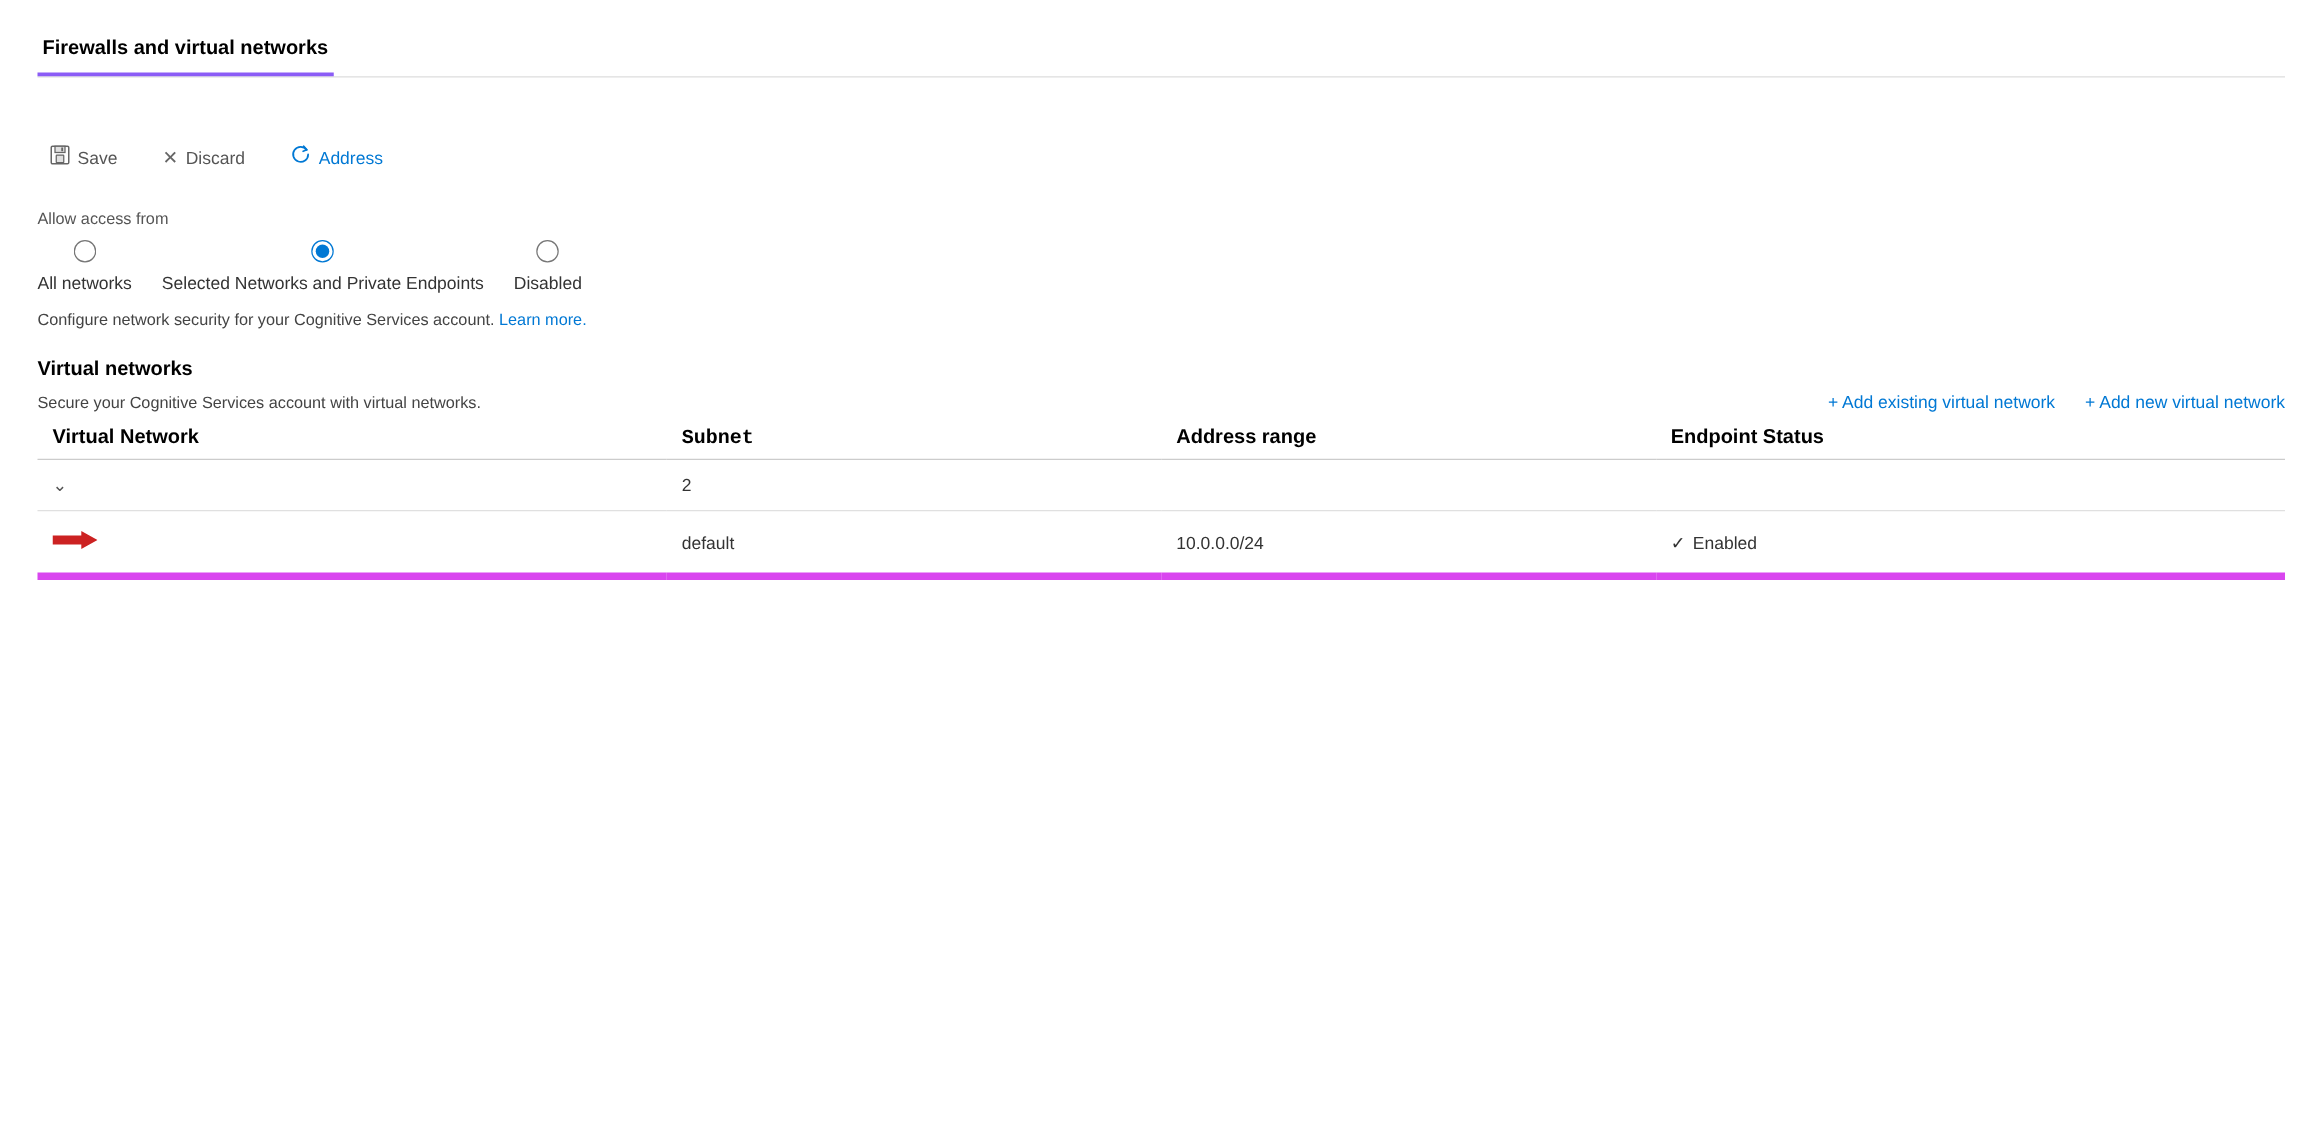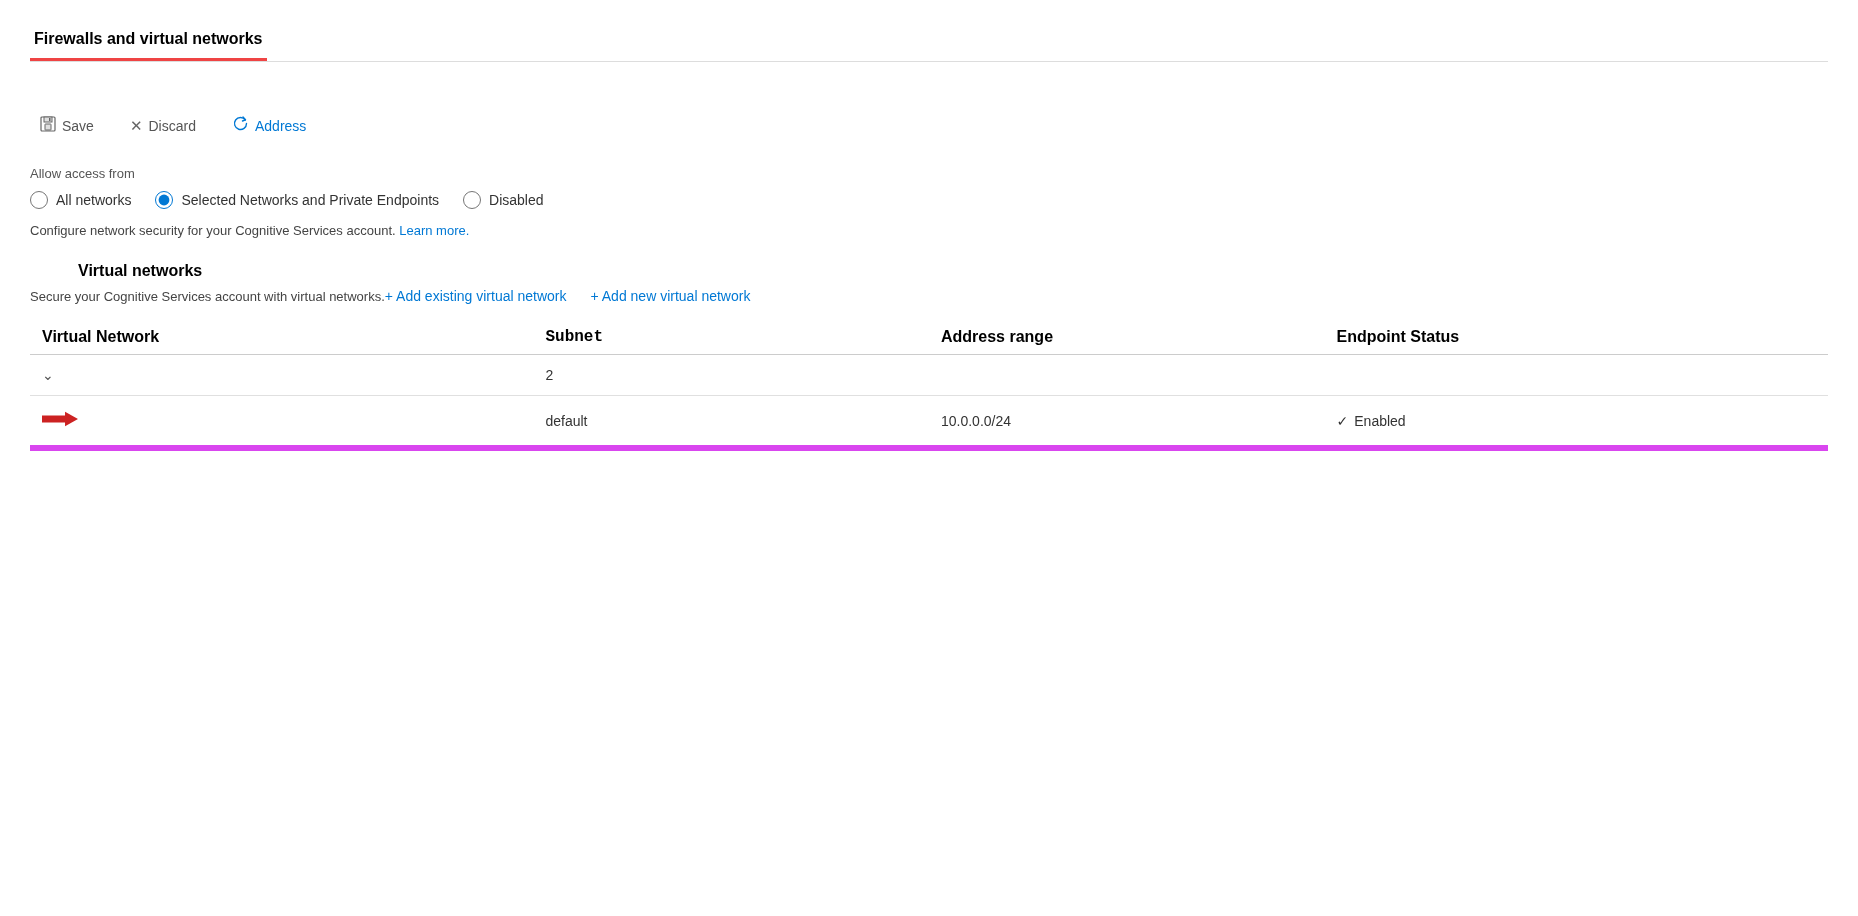--- a/index.html
+++ b/index.html
@@ -24,21 +24,21 @@
       cursor: pointer;
       font-size: 16px;
       font-weight: 400;
       color: #555;
       border-bottom: 3px solid transparent;
       white-space: nowrap;
     }
     .tab.active {
       font-weight: 700;
       color: #000;
-      border-bottom: 3px solid #ef4444;
+      border-bottom: 3px solid #8b5cf6;
     }
 
     
     .toolbar {
       display: flex;
       align-items: center;
       gap: 6px;
       margin-bottom: 24px;
     }
     .toolbar-btn {
@@ -76,20 +76,21 @@
       gap: 24px;
       margin-bottom: 14px;
     }
     .radio-item {
       display: flex;
       align-items: center;
       gap: 8px;
       cursor: pointer;
       font-size: 14px;
       color: #333;
+      flex-direction: column;
     }
     .radio-item input[type="radio"] {
       width: 18px;
       height: 18px;
       accent-color: #0078d4;
       cursor: pointer;
     }
 
     .description {
       font-size: 13px;
@@ -100,26 +101,26 @@
       color: #0078d4;
       text-decoration: none;
     }
 
     
     .vnet-section-title {
       font-size: 16px;
       font-weight: 600;
       color: #000;
       margin-bottom: 8px;
-      margin-left: 48px;
     }
     .vnet-header-row {
       display: flex;
       align-items: center;
-      margin-bottom: 16px;
+      justify-content: space-between;
+      margin-bottom: 4px;
     }
     .vnet-header-left {
       font-size: 13px;
       color: #444;
     }
     .vnet-actions {
       display: flex;
       gap: 24px;
     }
     .vnet-action-link {

